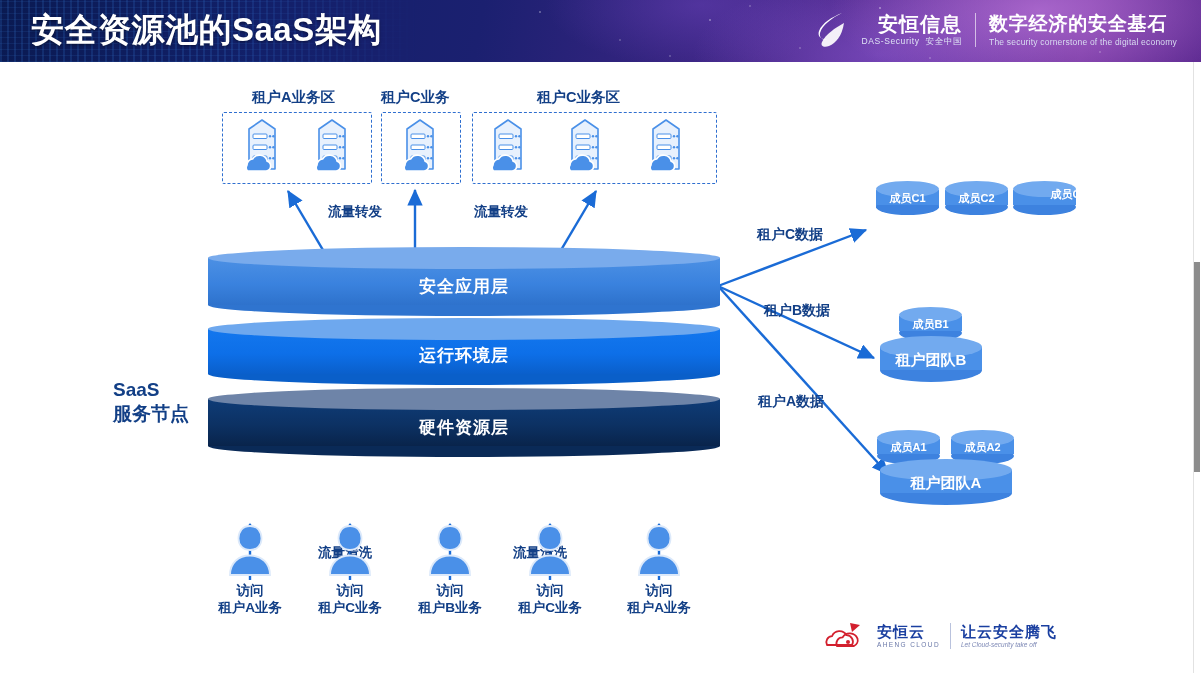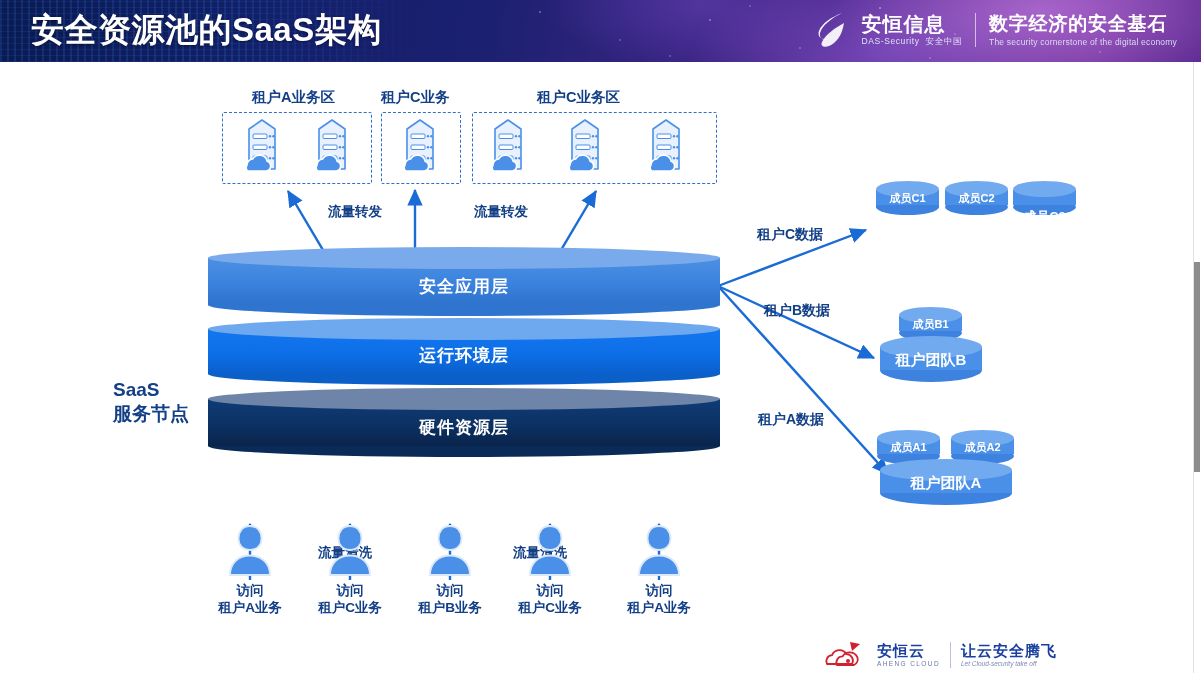--- a/index.html
+++ b/index.html
@@ -47,21 +47,21 @@
   }
   .header-title{
     position:absolute;left:31px;top:8px;
     font-size:33px;font-weight:bold;color:#ffffff;letter-spacing:.5px;
     text-shadow:0 1px 3px rgba(0,0,0,.45);
     white-space:nowrap;
   }
   .brand{position:absolute;right:24px;top:11px;display:flex;align-items:center;gap:13px;}
   .brand-mark{width:34px;height:38px;flex:none;}
   .brand-cn{display:flex;flex-direction:column;justify-content:center;}
-  .brand-cn .cn{font-size:20px;font-weight:bold;color:#fff;line-height:22px;letter-spacing:1px;white-space:nowrap;}
+  .brand-cn .cn{font-size:20px;font-weight:bold;color:#fff;line-height:22px;letter-spacing:1px;white-space:nowrap;text-align:right;}
   .brand-cn .en{font-size:8.5px;color:#dfe2f5;letter-spacing:.6px;line-height:11px;white-space:nowrap;margin-top:1px;}
   .brand-div{width:1px;height:34px;background:rgba(255,255,255,.62);}
   .brand-tag{display:flex;flex-direction:column;justify-content:center;}
   .brand-tag .cn{font-size:19px;font-weight:bold;color:#fff;line-height:22px;letter-spacing:.8px;white-space:nowrap;}
   .brand-tag .en{font-size:8.5px;color:#d9dcf2;line-height:11px;letter-spacing:.2px;white-space:nowrap;margin-top:2px;}
 
   
   .canvas{position:absolute;left:0;top:62px;width:1075px;height:611px;background:#fff;}
 
   
@@ -88,21 +88,21 @@
 
   .flow-label{position:absolute;font-size:13.5px;font-weight:bold;color:#123F86;white-space:nowrap;}
   .data-label{position:absolute;font-size:14px;font-weight:bold;color:#123F86;white-space:nowrap;}
 
   .user{position:absolute;width:46px;height:56px;}
   .user-label{position:absolute;width:120px;text-align:center;font-size:13.5px;font-weight:bold;color:#123F86;line-height:17px;}
 
   .arrows{position:absolute;left:0;top:0;width:1201px;height:611px;pointer-events:none;}
 
   
-  .footer-brand{position:absolute;right:18px;bottom:3px;display:flex;align-items:center;gap:10px;}
+  .footer-brand{position:absolute;right:18px;bottom:22px;display:flex;align-items:center;gap:10px;}
   .fb-mark{width:46px;height:30px;flex:none;}
   .fb-cn{display:flex;flex-direction:column;}
   .fb-cn .cn{font-size:15px;font-weight:bold;color:#1a3fa0;line-height:16px;letter-spacing:1px;white-space:nowrap;}
   .fb-cn .en{font-size:6.5px;color:#6a78a8;letter-spacing:1.4px;line-height:9px;white-space:nowrap;}
   .fb-div{width:1px;height:26px;background:#b9c2dd;}
   .fb-tag{display:flex;flex-direction:column;}
   .fb-tag .cn{font-size:15px;font-weight:bold;color:#1a3fa0;line-height:16px;letter-spacing:1px;white-space:nowrap;}
   .fb-tag .en{font-size:6.5px;color:#7d88b5;font-style:italic;line-height:9px;white-space:nowrap;}
 
   
@@ -272,40 +272,40 @@
 
     <div class="cyl" style="left:208px;top:326px;width:512px;height:80px;">
       <div class="bot" style="top:47px;background:#0A2A57;"></div>
       <div class="body" style="height:47px;background:linear-gradient(180deg,#0F3C77 0%,#0C3163 55%,#09244B 100%);"></div>
       <div class="top" style="background:#6E84A8;"></div>
       <div class="lbl" style="top:28px;">硬件资源层</div>
     </div>
 
     <div class="data-label" style="left:757px;top:164px;">租户C数据</div>
     <div class="data-label" style="left:764px;top:240px;">租户B数据</div>
-    <div class="data-label" style="left:758px;top:349px;">租户A数据</div>
+    <div class="data-label" style="left:758px;top:331px;">租户A数据</div>
 
     <div class="tcyl" style="left:876px;top:119px;width:63px;height:32px;">
       <div class="tbody" style="top:9px;height:18px;"></div>
       <div class="tbot" style="top:18px;height:16px;"></div>
       <div class="tbody" style="top:9px;height:15px;"></div>
       <div class="ttop" style="height:16px;"></div>
       <div class="tlbl" style="top:10px;font-size:11px;">成员C1</div>
     </div>
     <div class="tcyl" style="left:945px;top:119px;width:63px;height:32px;">
       <div class="tbot" style="top:18px;height:16px;"></div>
       <div class="tbody" style="top:9px;height:15px;"></div>
       <div class="ttop" style="height:16px;"></div>
       <div class="tlbl" style="top:10px;font-size:11px;">成员C2</div>
     </div>
     <div class="tcyl" style="left:1013px;top:119px;width:63px;height:32px;">
       <div class="tbot" style="top:18px;height:16px;"></div>
       <div class="tbody" style="top:9px;height:15px;"></div>
       <div class="ttop" style="height:16px;"></div>
-      <div class="tlbl" style="top:27px;font-size:13px;">成员C3</div>
+      <div class="tlbl" style="top:6px;font-size:11px;padding-left:24px;">成员C3</div>
     </div>
 
     <div class="tcyl" style="left:899px;top:245px;width:63px;height:32px;">
       <div class="tbot" style="top:18px;height:16px;"></div>
       <div class="tbody" style="top:9px;height:15px;"></div>
       <div class="ttop" style="height:16px;"></div>
       <div class="tlbl" style="top:10px;font-size:11px;">成员B1</div>
     </div>
     <div class="tcyl" style="left:880px;top:274px;width:102px;height:50px;">
       <div class="tbot" style="top:22px;height:24px;"></div>

